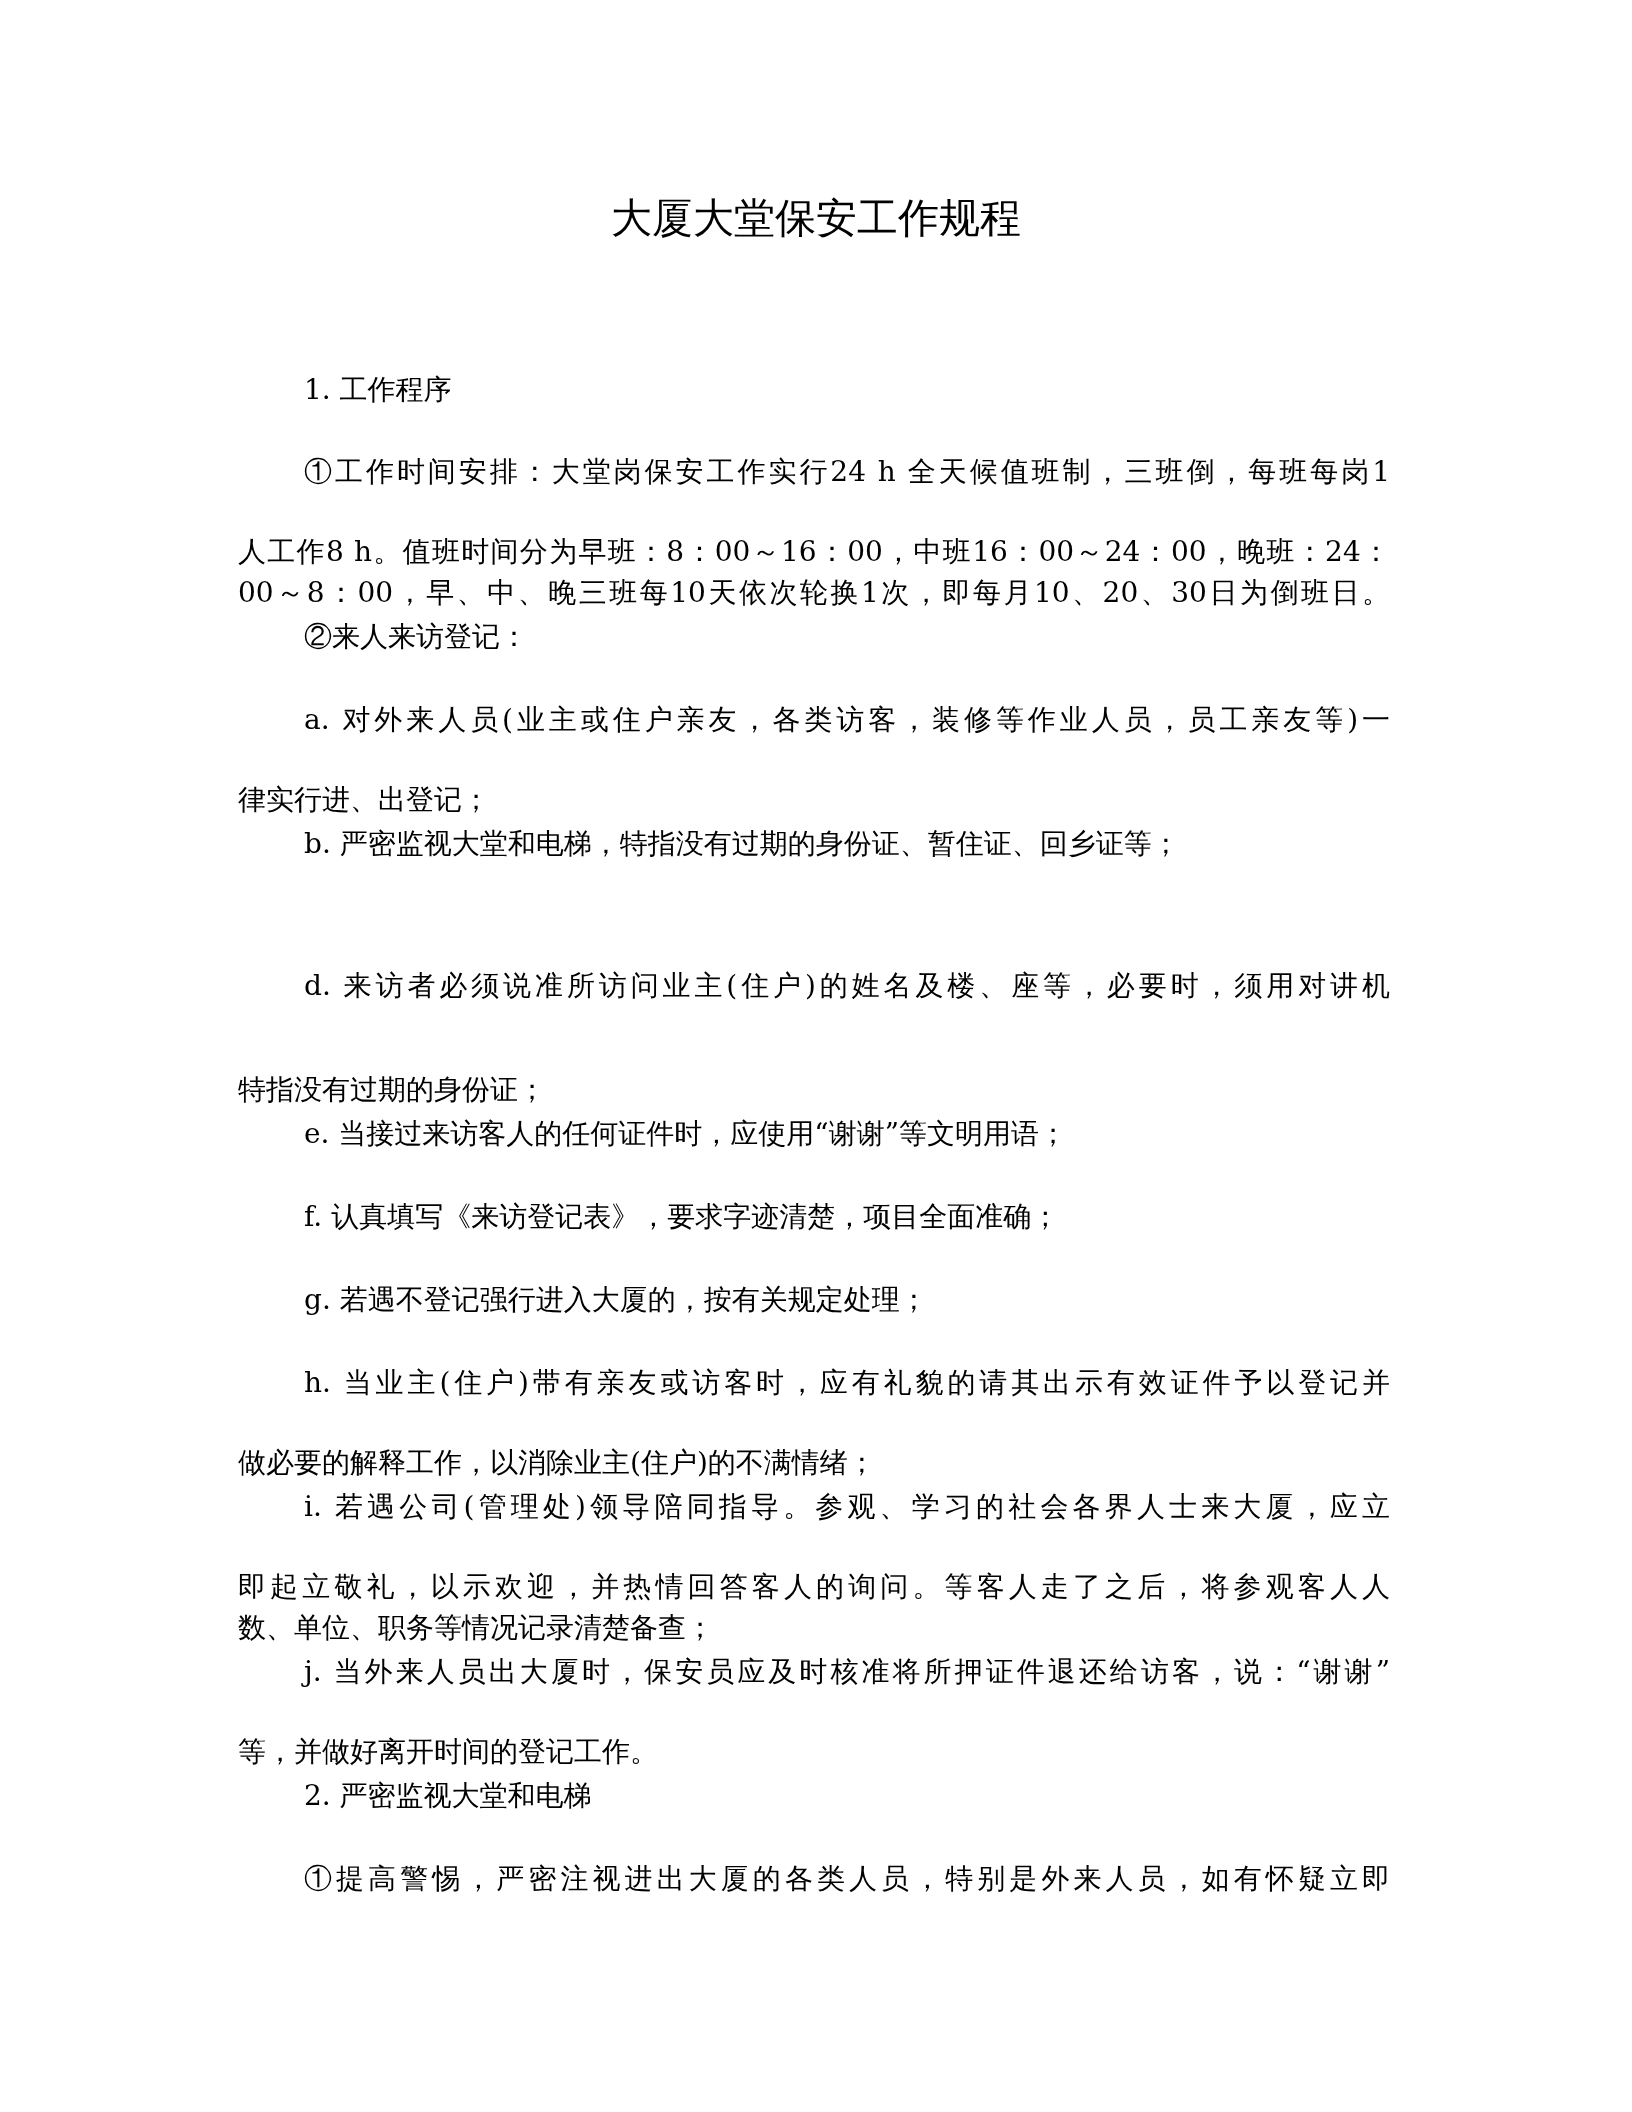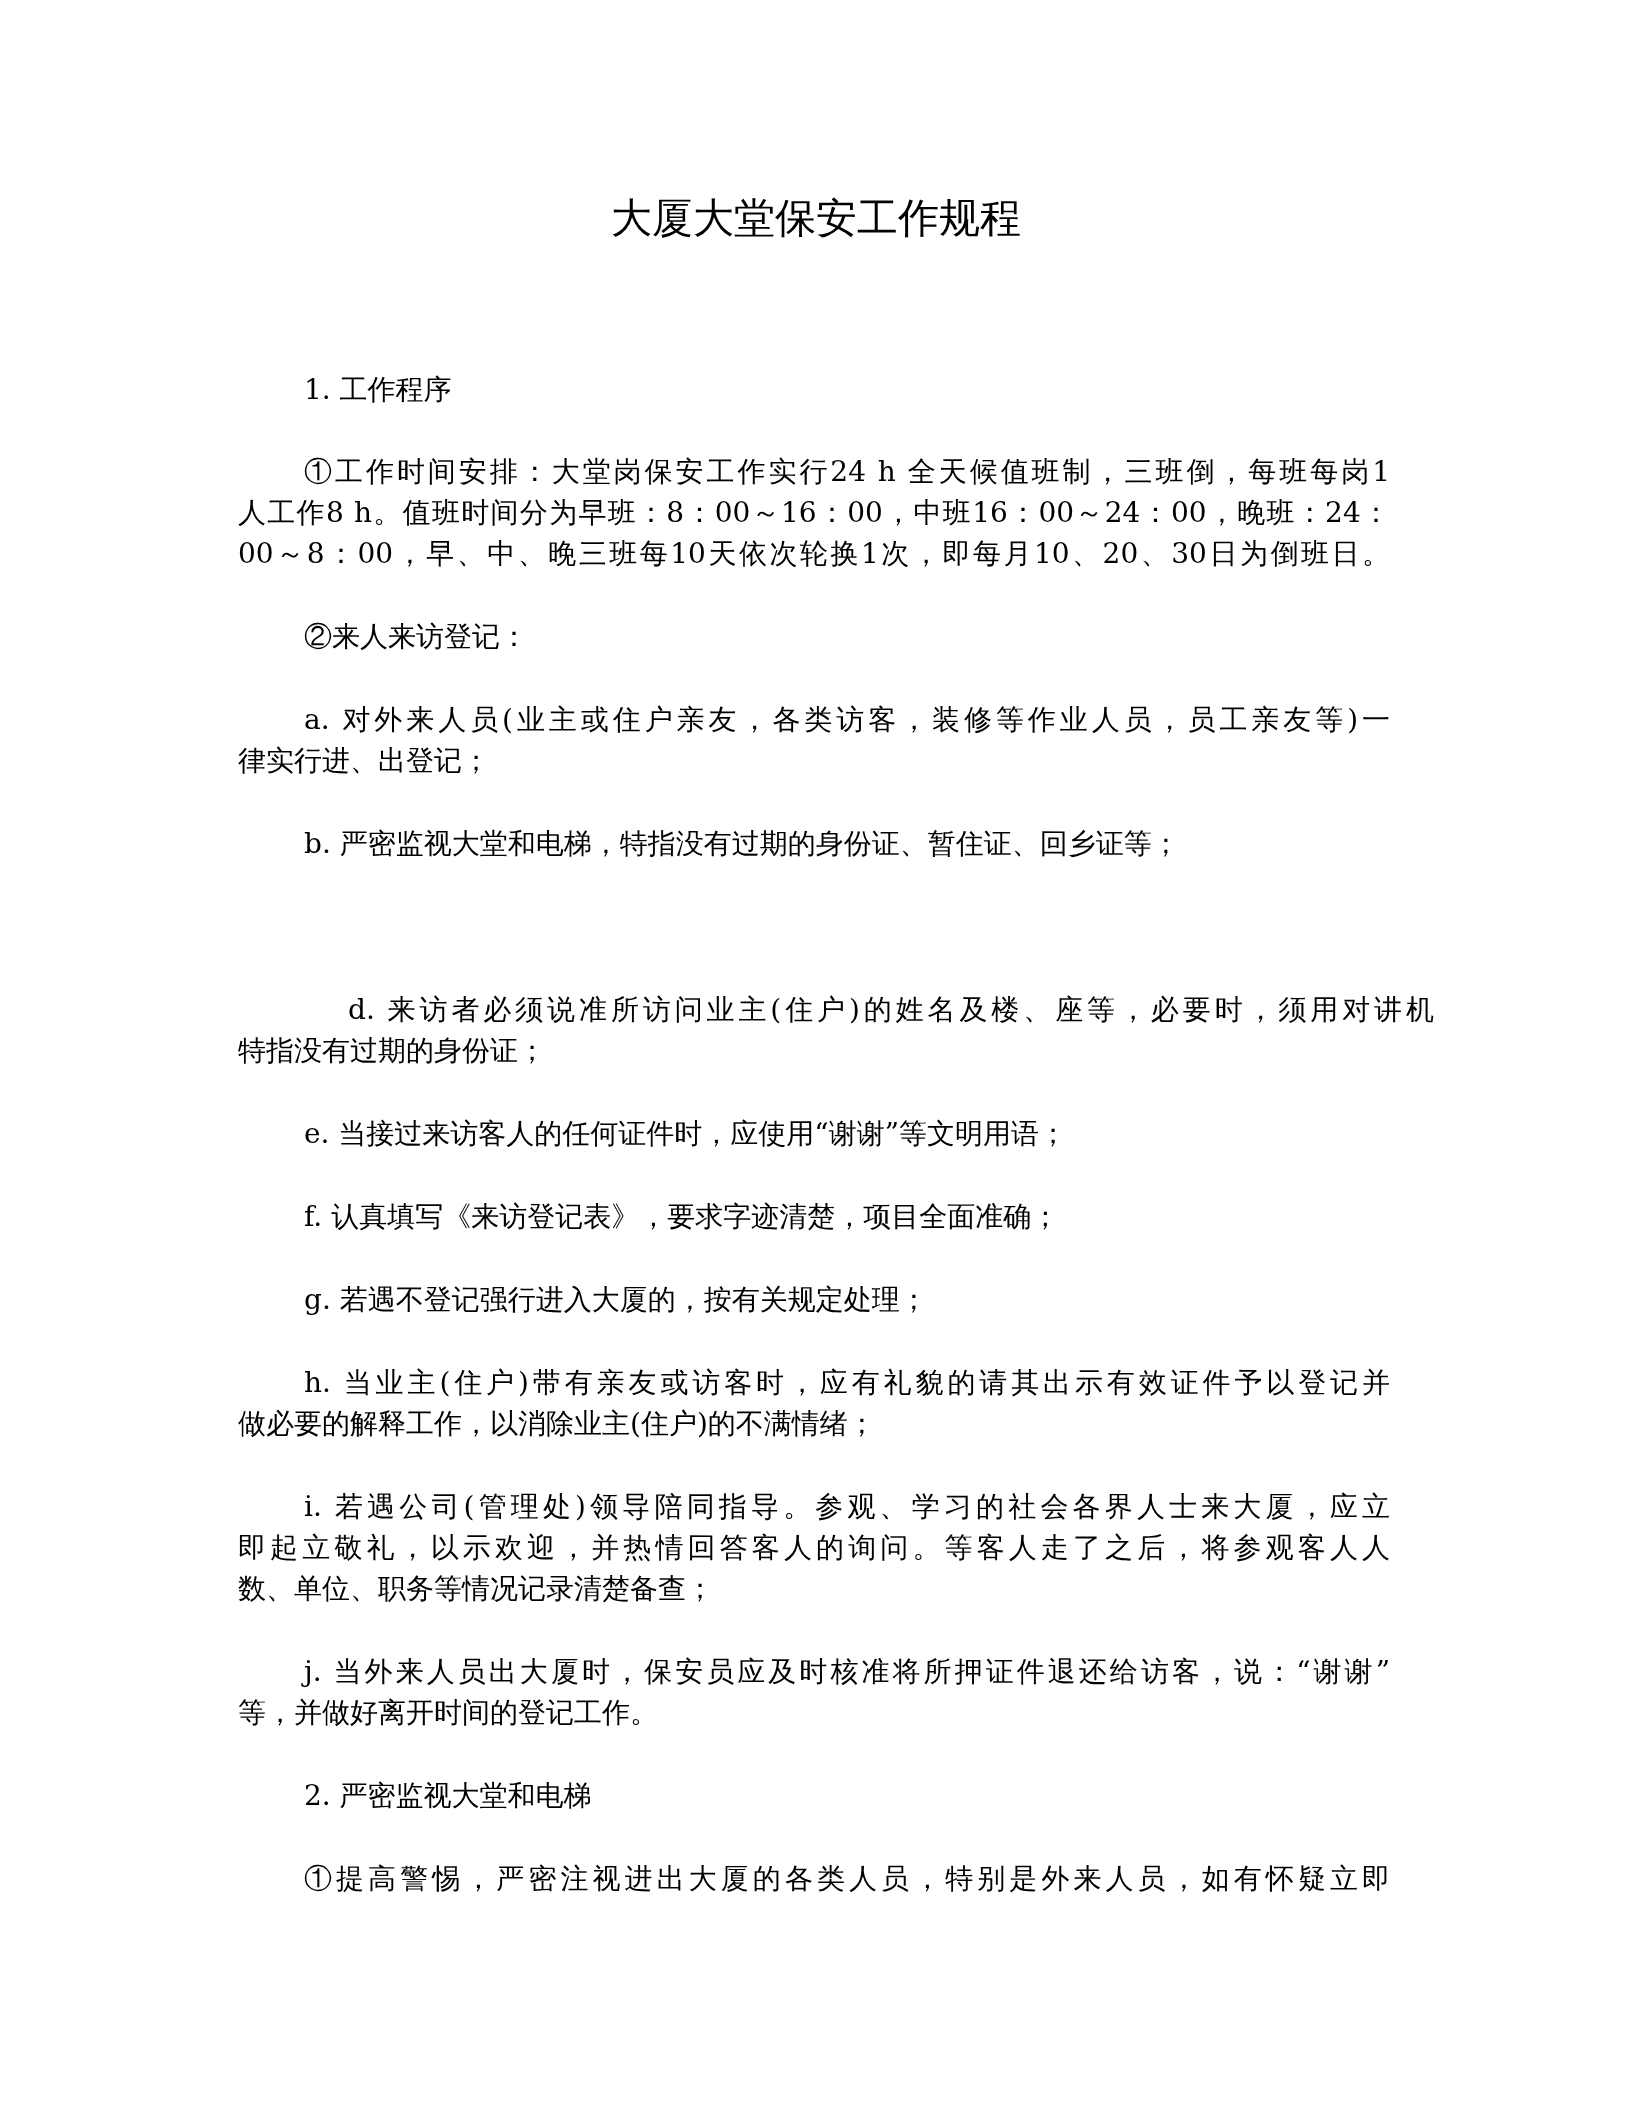--- a/index.html
+++ b/index.html
@@ -33,21 +33,21 @@
       letter-spacing: 0px;
       white-space: nowrap;
     }
     .line {
       position: absolute;
       font-size: 28px;
       line-height: 36px;
       white-space: nowrap;
     }
     .indent { left: 304px; }
-    .flush  { left: 238px; }
+    .flush  { left: 238px; margin-top: 39px; }
     .justify {
       width: 1152px;
       text-align: justify;
       text-align-last: justify;
     }
     .justify-indent {
       width: 1086px;
       text-align: justify;
       text-align-last: justify;
     }
@@ -66,21 +66,21 @@
   <div class="line flush justify" style="top:536px;">00～8：00，早、中、晚三班每10天依次轮换1次，即每月10、20、30日为倒班日。</div>
 
   <div class="line indent" style="top:619px;">②来人来访登记：</div>
 
   <div class="line indent justify-indent" style="top:702px;">a. 对外来人员(业主或住户亲友，各类访客，装修等作业人员，员工亲友等)一</div>
   <div class="line flush" style="top:743px;">律实行进、出登记；</div>
 
   <div class="line indent" style="top:826px;">b. 严密监视大堂和电梯，特指没有过期的身份证、暂住证、回乡证等；</div>
 
 
-  <div class="line indent justify-indent" style="top:992px;margin-left:44px;">d. 来访者必须说准所访问业主(住户)的姓名及楼、座等，必要时，须用对讲机</div>
+  <div class="line indent justify-indent" style="top:968px;">d. 来访者必须说准所访问业主(住户)的姓名及楼、座等，必要时，须用对讲机</div>
   <div class="line flush" style="top:1033px;">特指没有过期的身份证；</div>
 
   <div class="line indent" style="top:1116px;">e. 当接过来访客人的任何证件时，应使用“谢谢”等文明用语；</div>
 
   <div class="line indent" style="top:1199px;">f. 认真填写《来访登记表》，要求字迹清楚，项目全面准确；</div>
 
   <div class="line indent justify-indent" style="top:1365px;">h. 当业主(住户)带有亲友或访客时，应有礼貌的请其出示有效证件予以登记并</div>
 
   <div class="line indent" style="top:1282px;">g. 若遇不登记强行进入大厦的，按有关规定处理；</div>
   <div class="line flush" style="top:1406px;">做必要的解释工作，以消除业主(住户)的不满情绪；</div>

